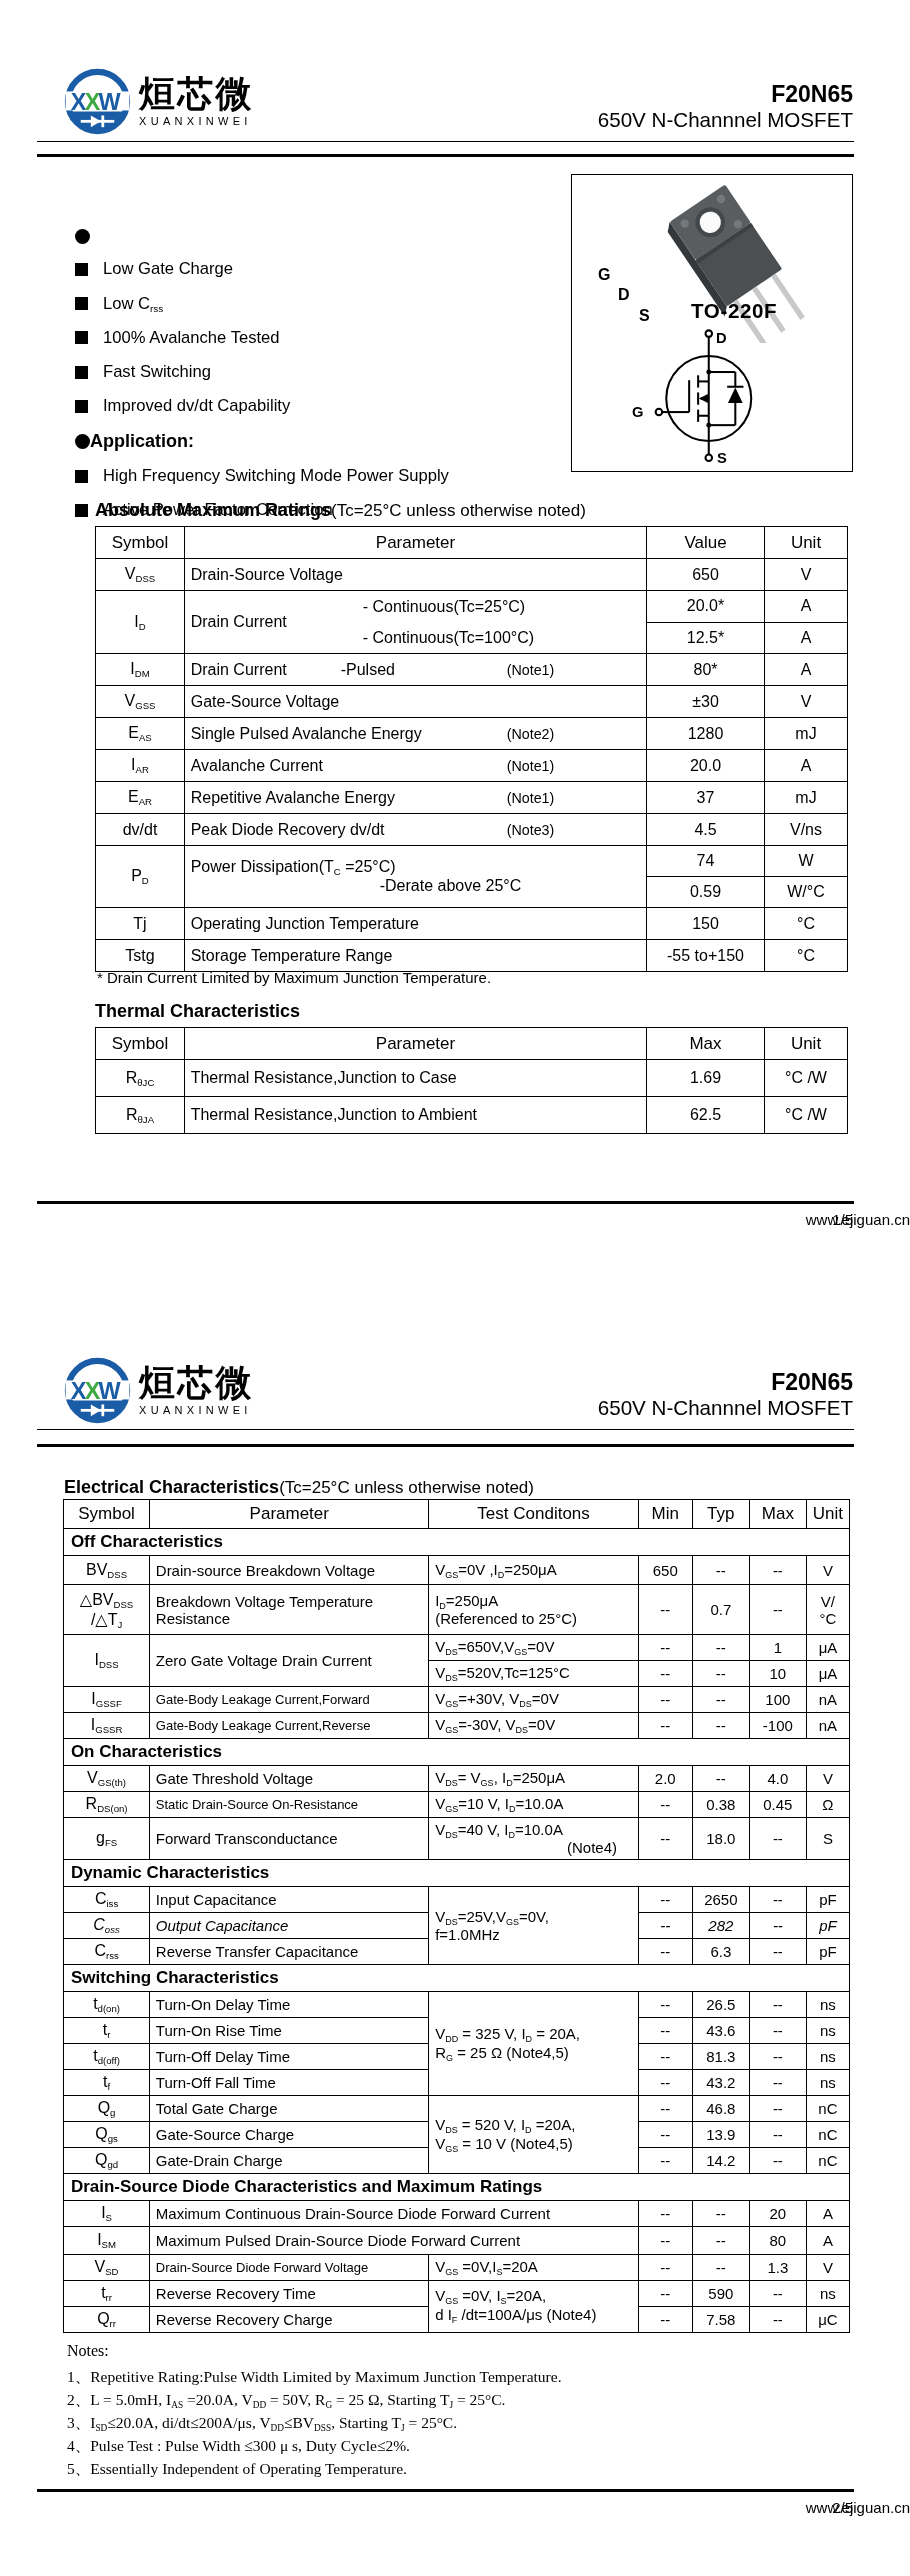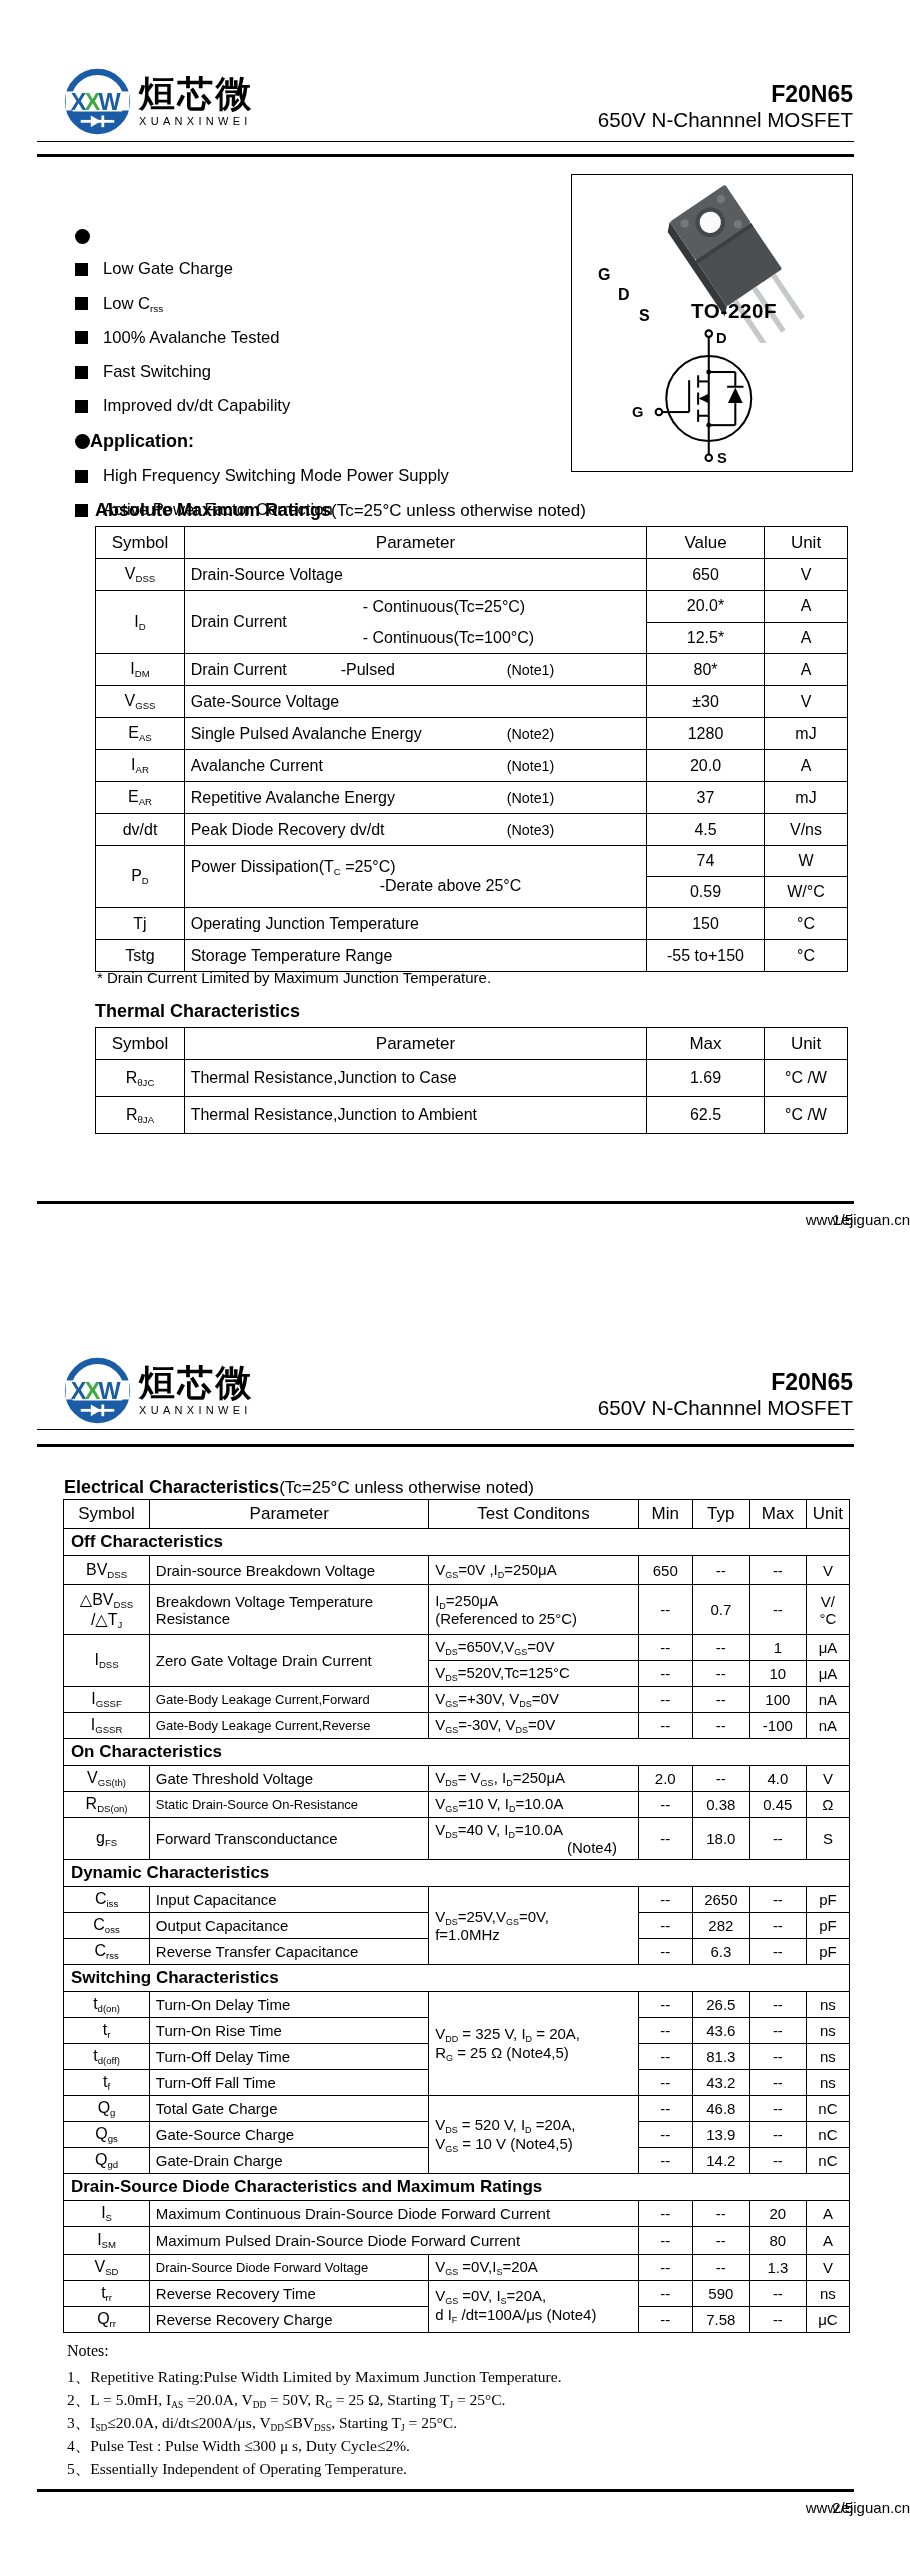--- a/index.html
+++ b/index.html
@@ -513,21 +513,21 @@
       <td class="param">Input Capacitance</td>
       <td class="tc" rowspan="3">
         <div>V<sub>DS</sub>=25V,V<sub>GS</sub>=0V,</div>
         <div>f=1.0MHz</div>
       </td>
       <td class="val">--</td>
       <td class="val">2650</td>
       <td class="val">--</td>
       <td class="unit">pF</td>
     </tr>
-    <tr style="height:26px;">
+    <tr style="height:26px;font-style:italic;">
       <td class="sym">C<sub>oss</sub></td>
       <td class="param">Output Capacitance</td>
       <td class="val">--</td>
       <td class="val">282</td>
       <td class="val">--</td>
       <td class="unit">pF</td>
     </tr>
     <tr style="height:26px;">
       <td class="sym">C<sub>rss</sub></td>
       <td class="param">Reverse Transfer Capacitance</td>

